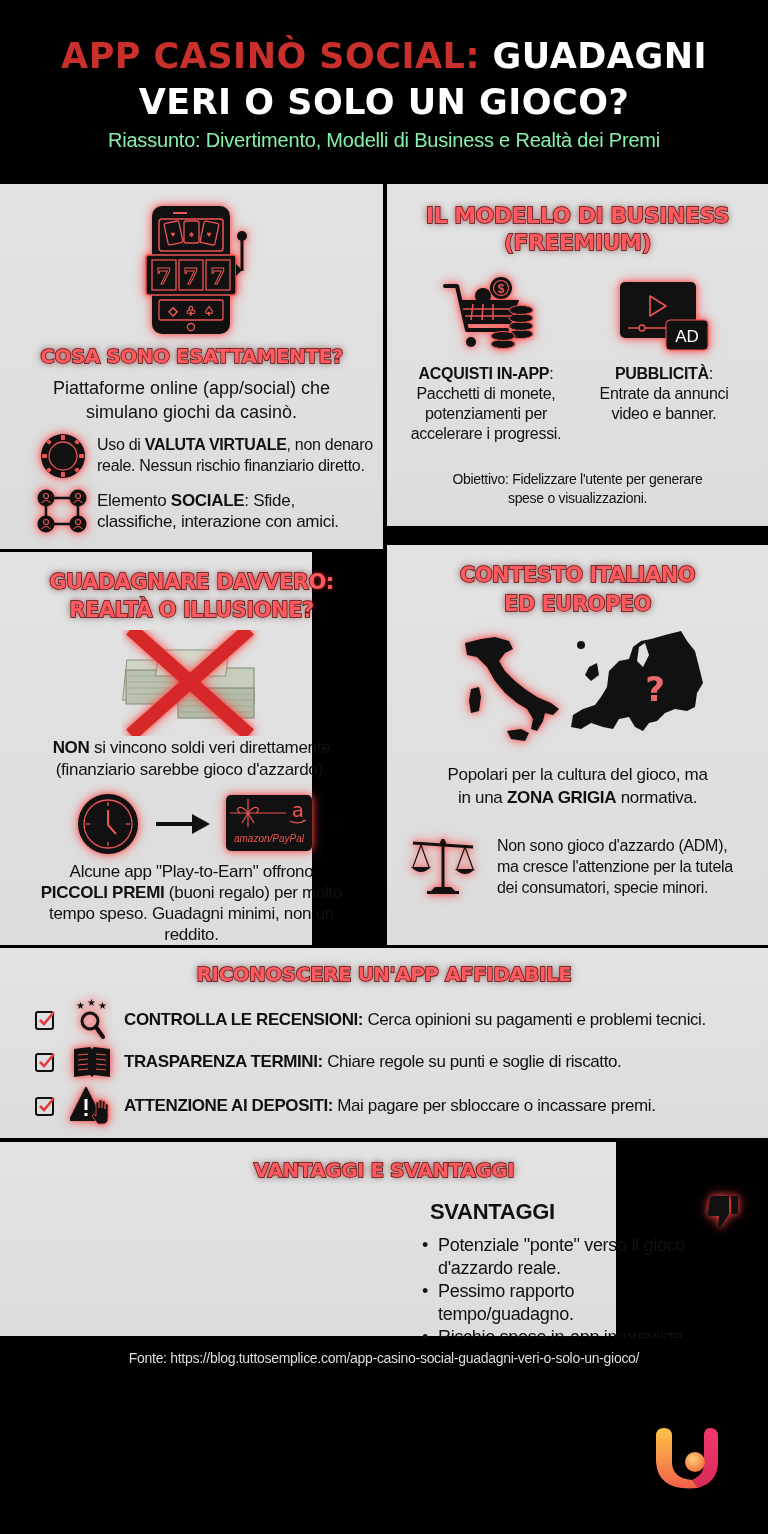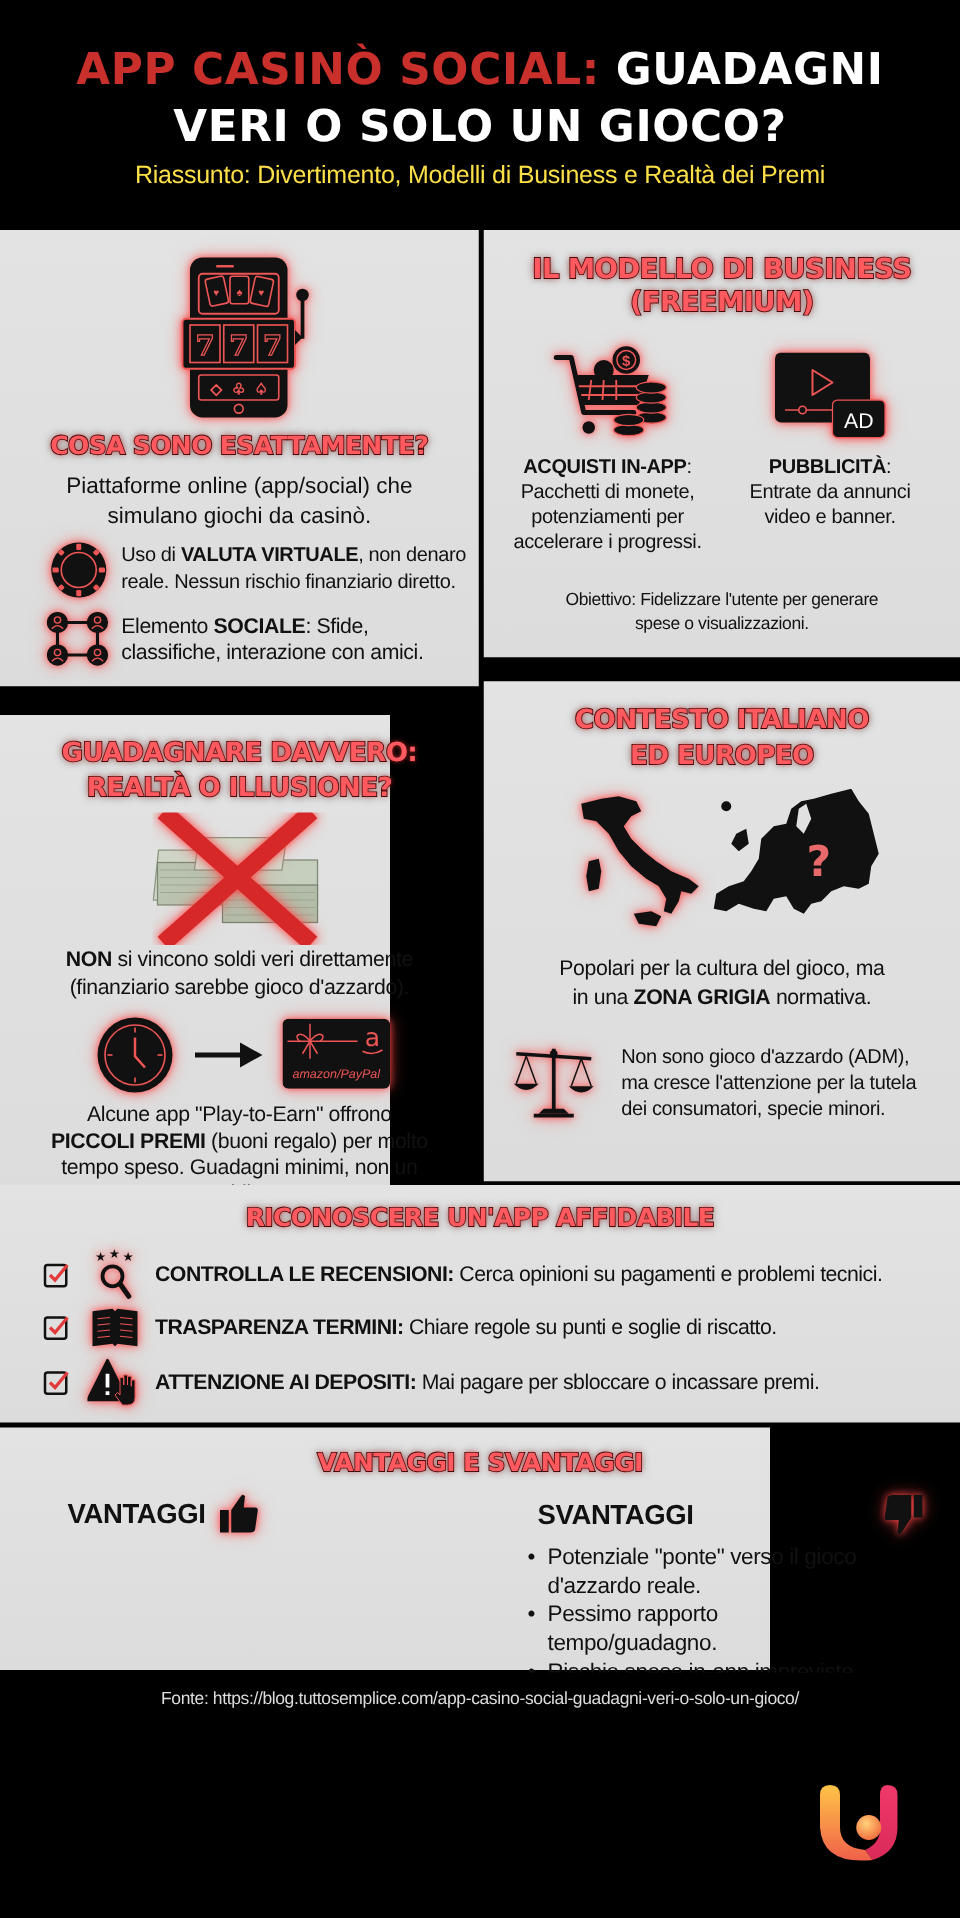--- a/index.html
+++ b/index.html
@@ -4,21 +4,21 @@
 <style>
   * { box-sizing: border-box; margin: 0; padding: 0; }
   html, body { width: 768px; height: 1534px; background: #000; overflow: hidden; }
   body { font-family: "Liberation Sans", "DejaVu Sans", sans-serif; color: #111; position: relative; }
 
   .header { position: absolute; left: 0; top: 0; width: 768px; height: 182px; background: #000; text-align: center; }
   .title { font-family: "DejaVu Sans", sans-serif; font-weight: bold; font-size: 35px; line-height: 44px; color: #fff; letter-spacing: 0.5px; }
   .title .line1 { position: absolute; left: 0; width: 768px; top: 34px; }
   .title .line2 { position: absolute; left: 0; width: 768px; top: 80px; }
   .title .red { color: #c9302c; }
-  .subtitle { position: absolute; left: 0; width: 768px; top: 129px; font-family: "Liberation Sans", sans-serif; font-size: 20px; color: #fde047; letter-spacing: -0.2px; }
+  .subtitle { position: absolute; left: 0; width: 768px; top: 129px; font-family: "Liberation Sans", sans-serif; font-size: 20px; color: #86efac; letter-spacing: -0.2px; }
 
   .panel { position: absolute; background: linear-gradient(180deg, #e3e3e3 0%, #dcdcdc 100%); }
   .sec-head {
     font-family: "DejaVu Sans", sans-serif; font-weight: bold; color: #ff5a5f; text-align: center;
     -webkit-text-stroke: 1.4px #1a0000; paint-order: stroke fill;
     text-shadow: 0 0 4px rgba(255,60,60,0.7), 0 0 8px rgba(0,0,0,0.55);
     letter-spacing: -0.5px;
   }
   .txt { font-family: "Liberation Sans", sans-serif; color: #111; }
   .center { text-align: center; }
@@ -189,21 +189,21 @@
   </div>
 
   <div class="txt center" style="position:absolute;left:0;width:381px;top:286px;font-size:14px;line-height:19px;letter-spacing:-0.3px;">
     <div>Obiettivo: Fidelizzare l'utente per generare</div>
     <div>spese o visualizzazioni.</div>
   </div>
 </div>
 
 <div class="divider-black" style="left:387px;top:526px;width:381px;height:19px;background:#000;"></div>
 
-<div class="panel" style="left:0;top:572px;width:312px;height:393px;padding-left:27px;">
+<div class="panel" style="left:0;top:552px;width:312px;height:393px;padding-left:27px;">
   <div class="sec-head" style="position:absolute;left:0;width:383px;top:16px;font-size:21px;line-height:28px;">
     <div>GUADAGNARE DAVVERO:</div>
     <div>REALTÀ O ILLUSIONE?</div>
   </div>
 
   <svg style="position:absolute;left:122px;top:78px;" width="140" height="106" viewBox="0 0 140 106">
     <g>
       <rect x="8" y="30" width="60" height="40" fill="#cfd6c8" stroke="#8a9580" stroke-width="1" transform="skewX(-6)"></rect>
       <rect x="4" y="40" width="64" height="34" fill="#b9c3b0" stroke="#7d8873" stroke-width="1"></rect>
       <rect x="60" y="38" width="72" height="36" fill="#c6cebd" stroke="#7d8873" stroke-width="1"></rect>
@@ -367,27 +367,20 @@
       </svg>
     </span>
     <span class="row-text txt"><b>ATTENZIONE AI DEPOSITI:</b><span> Mai pagare per sbloccare o incassare premi.</span></span>
   </div>
 </div>
 
 <div class="panel" style="left:0;top:1142px;width:616px;height:194px;">
   <div class="sec-head" style="position:absolute;left:0;width:768px;top:16px;font-size:20px;">VANTAGGI E SVANTAGGI</div>
 
   <div style="position:absolute;left:44px;top:52px;width:340px;">
-    <div style="display:flex;align-items:center;margin-left:10px;">
-      <span class="txt" style="font-size:22px;font-weight:bold;letter-spacing:-0.3px;">VANTAGGI</span>
-      <svg class="glow" style="margin-left:10px;" width="34" height="34" viewBox="0 0 34 34">
-        <rect x="2" y="14" width="7" height="18" fill="#111"></rect>
-        <path d="M11 14 L18 4 Q20 0 22 3 L21 12 L30 12 Q33 12 32 16 L30 30 Q29 32 26 32 L11 32 Z" fill="#111"></path>
-      </svg>
-    </div>
   </div>
 
   <div style="position:absolute;left:420px;top:52px;width:320px;">
     <div style="display:flex;align-items:center;margin-left:10px;justify-content:space-between;">
       <span class="txt" style="font-size:22px;font-weight:bold;letter-spacing:-0.3px;">SVANTAGGI</span>
       <svg class="glow" style="margin-left:10px;" width="34" height="36" viewBox="0 0 34 36">
         <rect x="25" y="2" width="7" height="18" fill="#111"></rect>
         <path d="M23 20 L16 31 Q14 35 12 32 L13 22 L4 22 Q1 22 2 18 L4 4 Q5 2 8 2 L23 2 Z" fill="#111"></path>
       </svg>
     </div>

